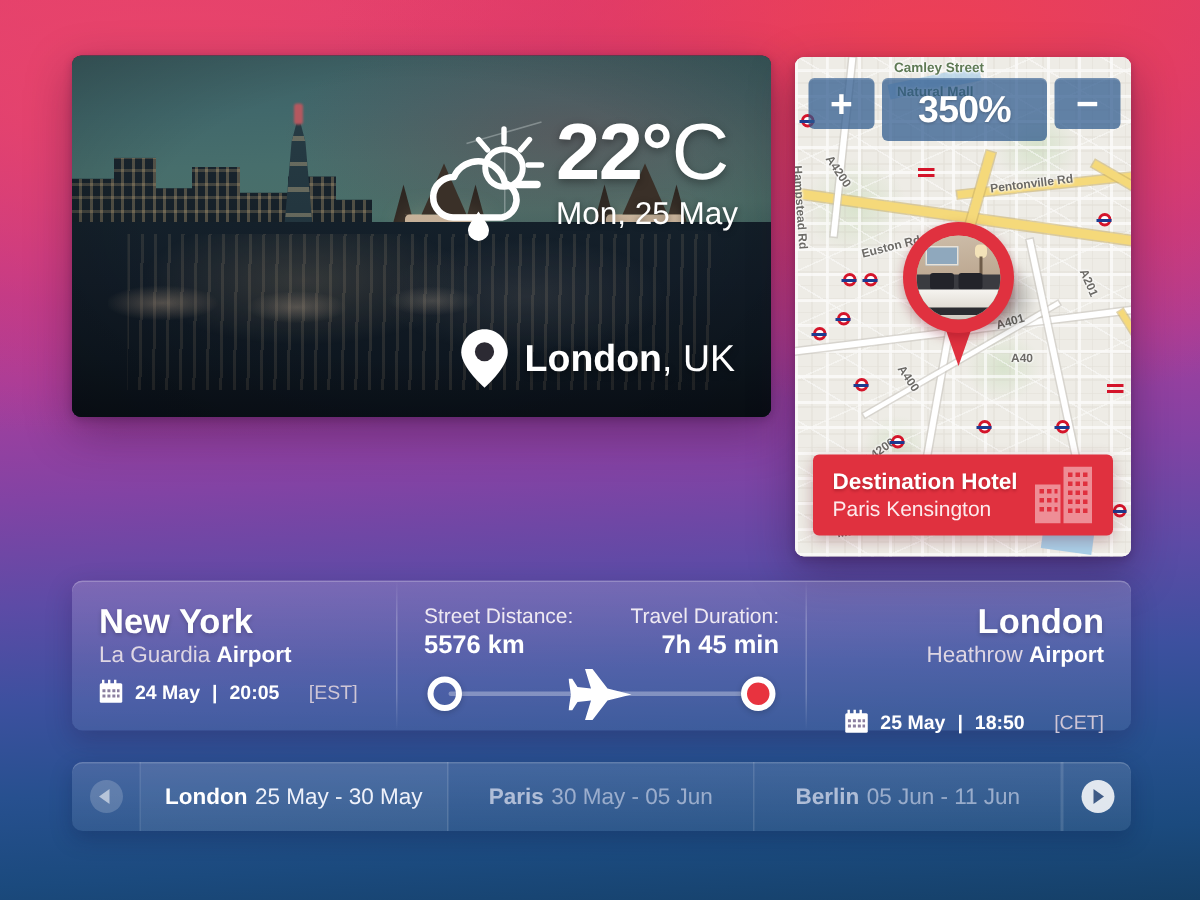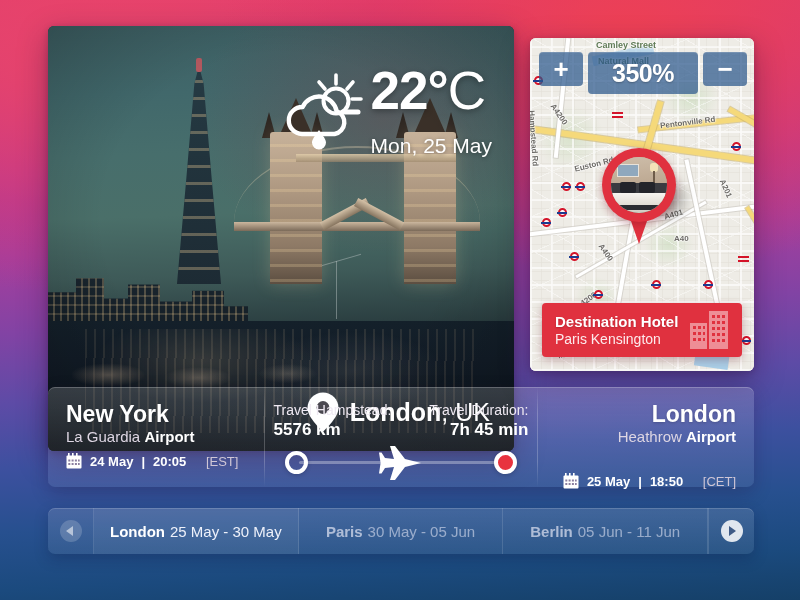--- a/index.html
+++ b/index.html
@@ -18,21 +18,21 @@
         #5d4ba6 63%,
         #3d509f 73%,
         #27508f 83%,
         #1b4a7e 92%,
         #154068 100%);
     position:relative;
   }
 
   
   .photo-card{
-    position:absolute; left:48px; top:26px; width:466px; height:425px;
+    position:absolute; left:48px; top:37px; width:466px; height:241px;
     border-radius:6px; overflow:hidden;
     box-shadow:0 10px 30px rgba(40,10,50,0.38), 0 2px 6px rgba(40,10,50,0.25);
     background:#1d2b33;
   }
   .sky{
     position:absolute; inset:0;
     background:linear-gradient(178deg,#3d5f63 0%,#41686b 16%,#476e6c 30%,#4a6f69 44%,#3e5a58 58%,#27393c 72%,#16242a 86%,#0d1820 100%);
   }
   .sky::after{
     content:""; position:absolute; inset:0;
@@ -130,21 +130,21 @@
   
   .weather{ position:absolute; right:22px; top:40px; display:flex; align-items:flex-start; color:#fff; }
   .weather-ico{ width:86px; height:78px; margin-right:4px; margin-top:6px; flex:none; }
   .weather-txt{ text-align:left; }
   .temp{
     font-size:53px; font-weight:bold; line-height:50px; letter-spacing:-1px;
     text-shadow:0 2px 6px rgba(0,0,0,0.35); white-space:nowrap;
   }
   .temp .deg{ font-weight:bold; }
   .temp .unit{ font-weight:300; }
-  .wdate{ font-size:21px; font-weight:300; margin-top:18px; text-shadow:0 1px 4px rgba(0,0,0,0.4); text-align:right;}
+  .wdate{ font-size:21px; font-weight:300; margin-top:4px; text-shadow:0 1px 4px rgba(0,0,0,0.4); text-align:right;}
 
   
   .city{ position:absolute; right:24px; bottom:18px; display:flex; align-items:center; color:#fff;margin-top:20px; }
   .pin-ico{ width:34px; height:42px; margin-right:10px; flex:none; }
   .city-txt{ text-align:left; }
   .city-name{ font-size:25px; line-height:27px; font-weight:300; text-shadow:0 2px 5px rgba(0,0,0,0.4); }
   .city-name b{ font-weight:bold; }
   .city-sub{ font-size:15px; color:#e2dfe2; margin-top:1px; text-shadow:0 1px 4px rgba(0,0,0,0.45); }
   .city-sub b{ font-weight:bold; color:#fff; }
 
@@ -496,21 +496,21 @@
       </svg>
       <span>24 May</span><span> | </span><span>20:05</span>&nbsp;<span class="tz">[EST]</span>
     </div>
   </div>
 
   <div class="fl-div"></div>
 
   <div class="fl-mid">
     <div class="fl-stats">
       <div class="stat d1">
-        <div class="lab">Travel Hampstead:</div>
+        <div class="lab">Street Distance:</div>
         <div class="val">5576 km</div>
       </div>
       <div class="stat d2">
         <div class="lab">Travel Duration:</div>
         <div class="val">7h 45 min</div>
       </div>
     </div>
     <div class="track">
       <div class="bar"></div>
       <div class="dot start"></div>

